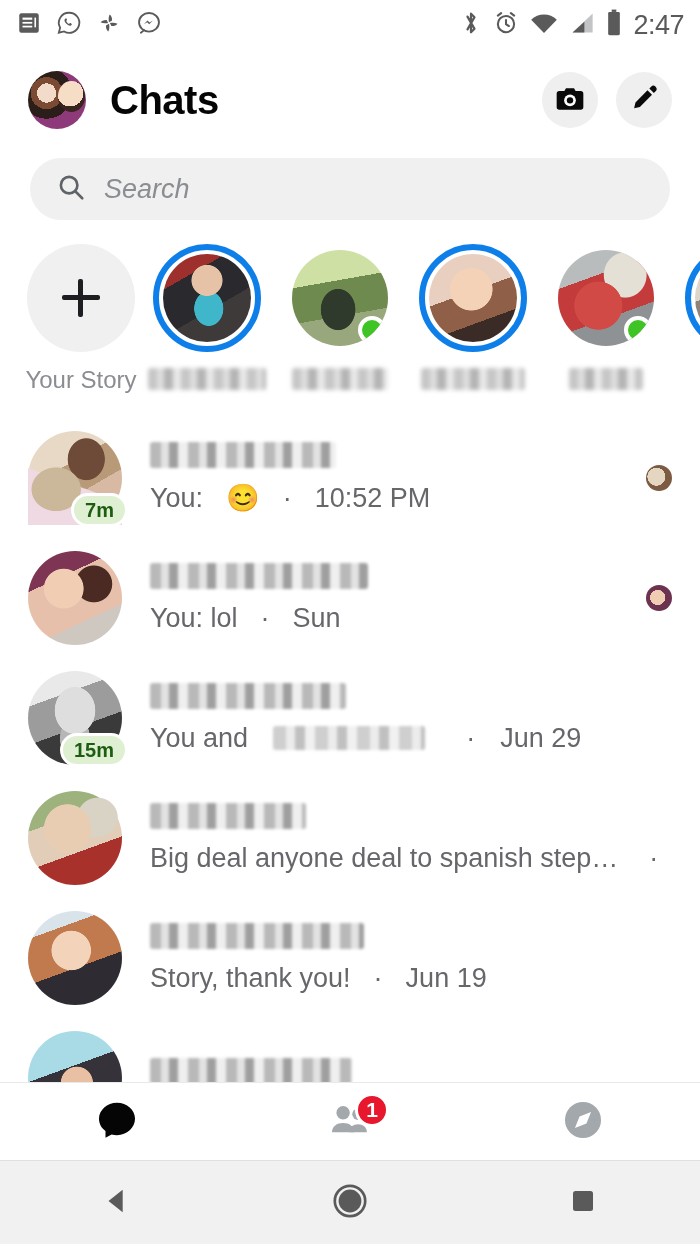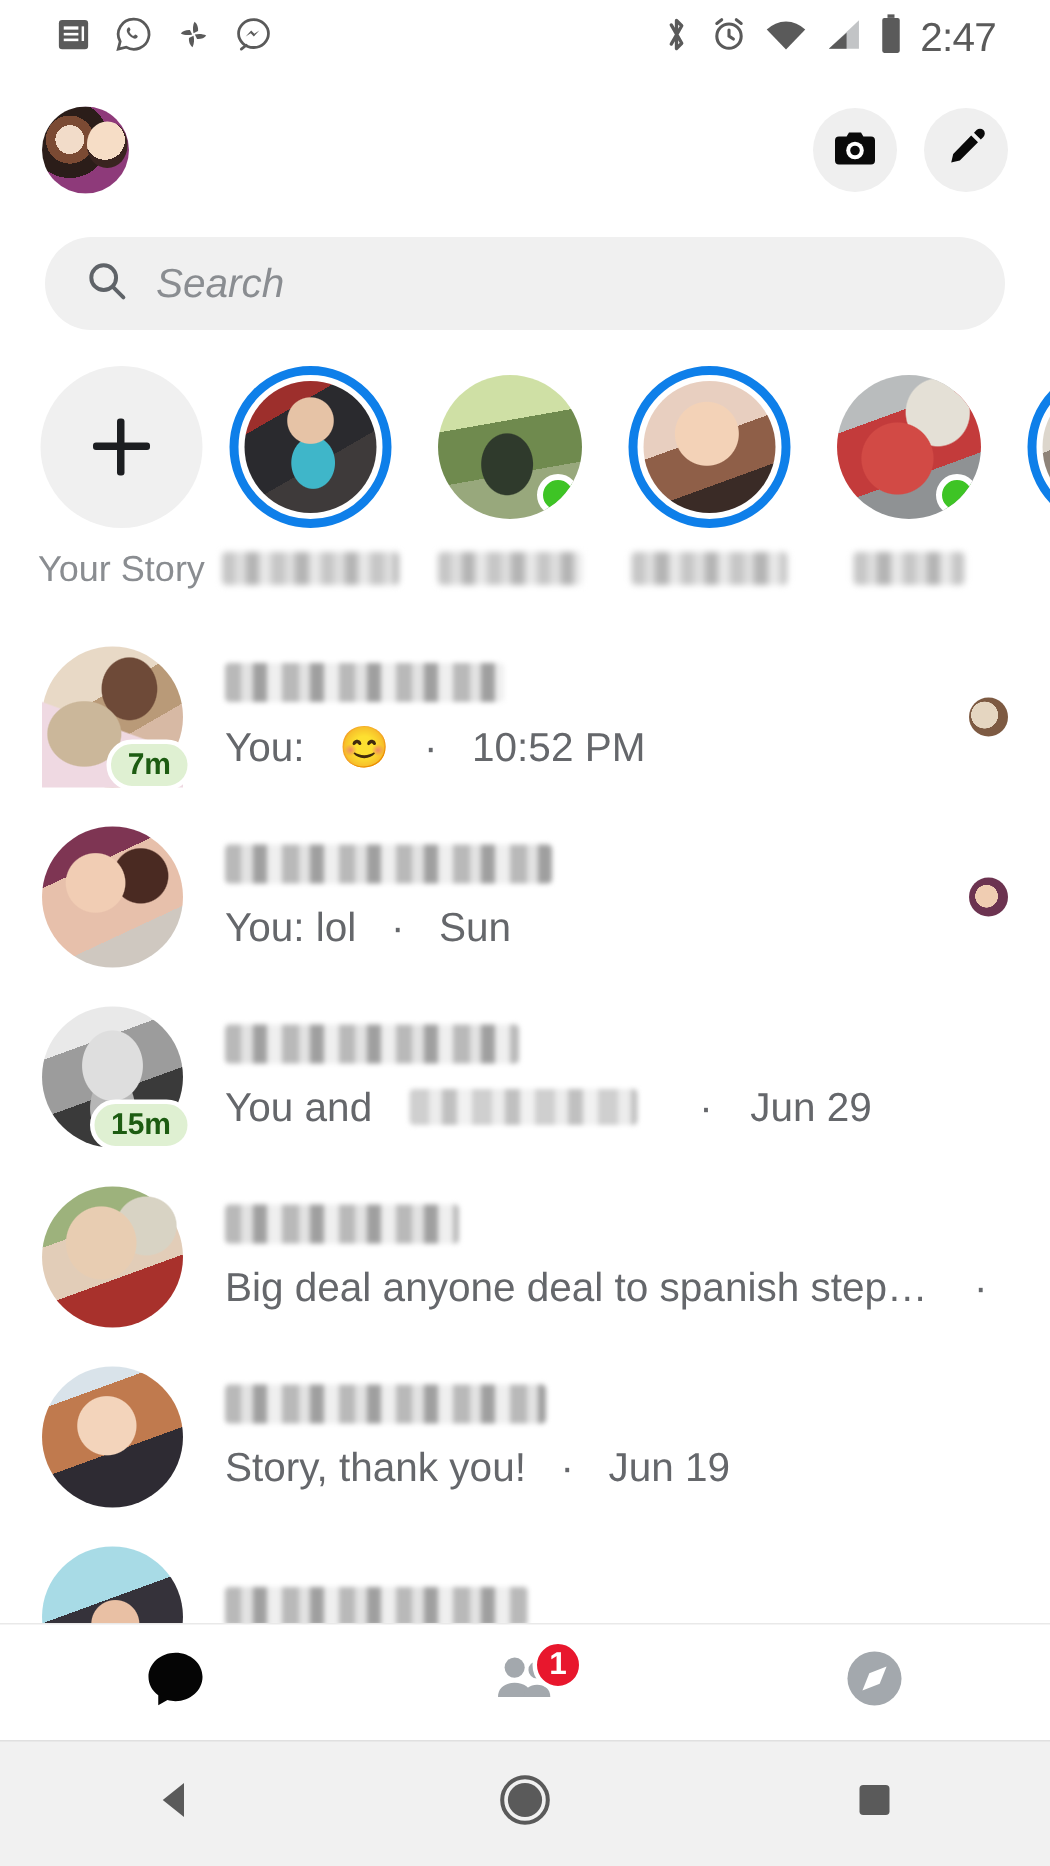--- a/index.html
+++ b/index.html
@@ -7,21 +7,21 @@
     width: 700px; height: 1244px;
     background: #ffffff;
     font-family: "Liberation Sans", sans-serif;
     overflow: hidden;
   }
   .screen { position: relative; width: 700px; height: 1244px; background: #fff; }
 
   
   .statusbar {
     height: 50px; display: flex; align-items: center;
-    padding: 0 36px; background: #fff;
+    padding: 0 16px; background: #fff;
   }
   .status-left { display: flex; align-items: center; gap: 14px; }
   .status-right { display: flex; align-items: center; gap: 11px; margin-left: auto; }
   .sb-icon { display: block; }
   .clock { font-size: 27px; color: #5a5a5a; font-weight: 500; letter-spacing: -0.5px; }
 
   
   .header {
     height: 100px; display: flex; align-items: center; padding: 0 28px;
   }
@@ -274,20 +274,21 @@
             <rect x="4" y="0.5" width="4" height="2" fill="#5a5a5a"></rect>
             <rect x="1" y="2.5" width="10" height="20" rx="1.2" fill="#5a5a5a"></rect>
           </svg>
       </span>
       <span class="clock">2:47</span>
     </div>
   </div>
 
   <div class="header">
     <div class="avatar-me"></div>
+    <div class="page-title">Chats</div>
     <div class="header-actions">
       <button class="round-btn">
         <span>
           <svg width="32" height="32" viewBox="0 0 24 24">
               <path d="M9 4h6l1.2 2H20a2 2 0 0 1 2 2v10a2 2 0 0 1-2 2H4a2 2 0 0 1-2-2V8a2 2 0 0 1 2-2h3.8z" fill="#0a0a0a"></path>
               <circle cx="12" cy="13" r="4.4" fill="#fff"></circle>
               <circle cx="12" cy="13" r="2.4" fill="#0a0a0a"></circle>
             </svg>
         </span>
       </button>

